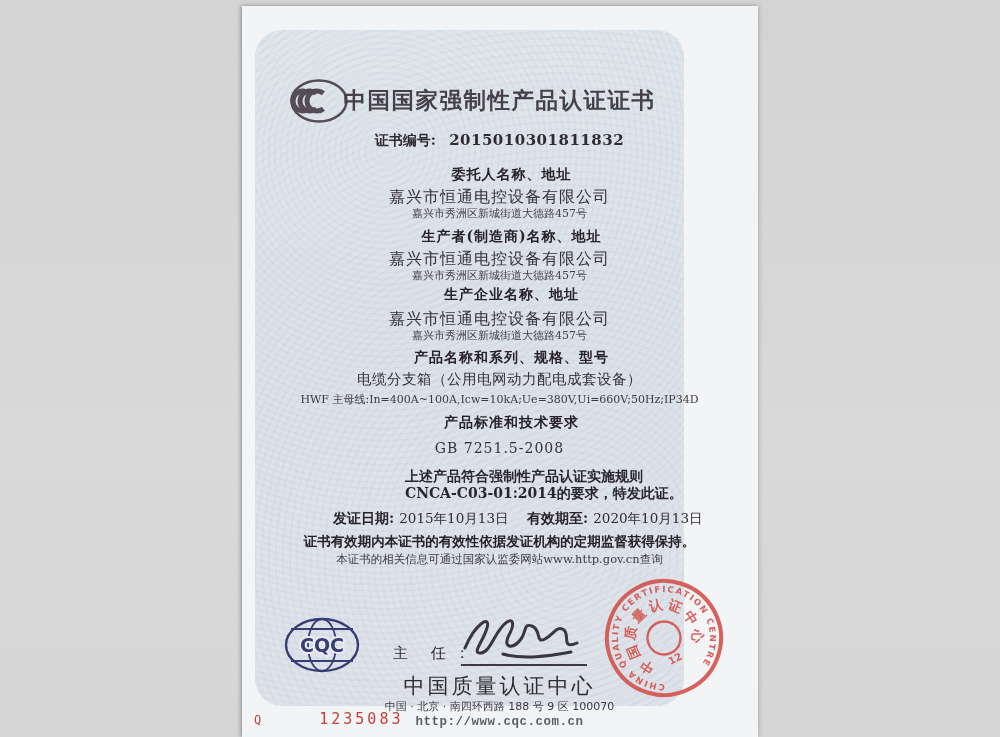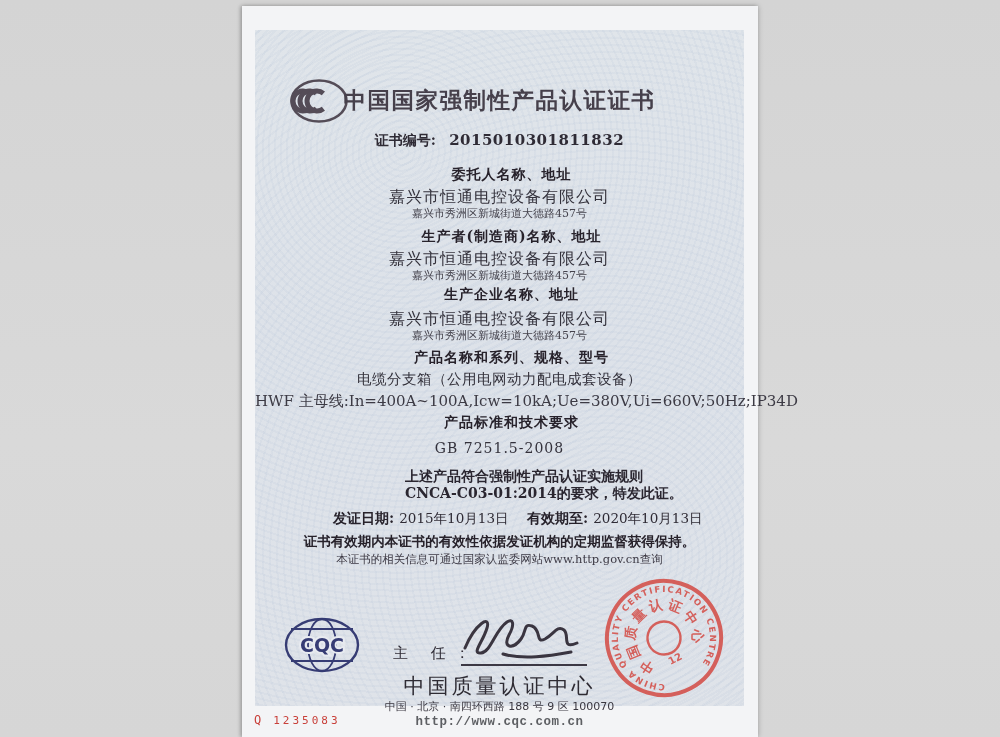--- a/index.html
+++ b/index.html
@@ -9,53 +9,54 @@
     font-family:"DejaVu Serif","Liberation Serif",serif;
     position:relative;overflow:hidden;
   }
   .stage{position:absolute;inset:0;background:linear-gradient(180deg,#d4d4d4 0%,#d9d9d9 60%,#d6d6d6 100%);}
   .page{
     position:absolute;left:242px;top:6px;width:516px;height:731px;
     background:#f3f4f6;
     box-shadow:0 0 5px rgba(0,0,0,.28), -2px 0 3px rgba(0,0,0,.12);
   }
   .inner{
-    position:absolute;left:13px;top:24px;width:489px;height:676px;
+    position:absolute;left:13px;top:24px;width:429px;height:676px;
     background:
       repeating-radial-gradient(circle at 30% 18%, rgba(110,140,185,.055) 0 2px, rgba(0,0,0,0) 2px 6px),
       repeating-radial-gradient(circle at 72% 78%, rgba(110,140,185,.05) 0 2px, rgba(0,0,0,0) 2px 7px),
       linear-gradient(180deg,#e0e5ea 0%,#dde2e9 45%,#dfe3e9 100%);
+    border-radius: 27px;
   }
   .line{position:absolute;left:0;width:489px;text-align:center;color:#2f2b35;white-space:nowrap;}
   .title{font-size:22.5px;font-weight:700;letter-spacing:1.5px;color:#46404b;}
   .certno-label{font-size:14px;font-weight:700;}
   .certno-num{font-size:15px;font-weight:700;letter-spacing:.5px;margin-left:8px;}
   .h{font-size:14px;font-weight:700;color:#27222b;letter-spacing:1px;padding-left:12px;}
   .co{font-size:16px;color:#34323c;letter-spacing:1px;}
   .ad{font-size:11px;color:#45434d;}
   .spec{font-size:14.5px;color:#33313b;letter-spacing:.5px;}
-  .hwf{font-size:15px;color:#3c3a44;}
+  .hwf{font-size:11px;color:#3c3a44;}
   .gb{font-size:14px;letter-spacing:1px;color:#33313b;}
   .decl{position:absolute;left:150px;top:438px;text-align:left;font-size:14px;font-weight:700;
         color:#2a2630;line-height:17px;white-space:nowrap;}
   .datelab{font-weight:700;font-size:14px;color:#27222b;}
   .dateval{font-size:13.5px;color:#2f2b35;}
   .note-bold{font-size:13.5px;font-weight:700;color:#27222b;}
   .note-small{font-size:11.5px;color:#3c3944;}
   .director{position:absolute;left:138px;top:614px;font-size:15px;letter-spacing:9px;
             color:#2f2b35;font-family:"DejaVu Sans","Liberation Sans",sans-serif;white-space:nowrap;}
   .sigline{position:absolute;left:206px;top:634px;width:126px;border-bottom:2px solid #3c3844;}
   .orgname{font-size:21px;letter-spacing:3px;color:#2e2b33;font-family:"DejaVu Sans","Liberation Sans",sans-serif;}
   .orgaddr{font-size:11px;color:#3a3740;font-family:"DejaVu Sans","Liberation Sans",sans-serif;}
   .orgurl{font-size:12.5px;font-weight:700;color:#5d5f63;letter-spacing:.5px;
           font-family:Liberation Mono, monospace;}
   .serial{position:absolute;left:12px;top:703px;color:#c8403a;
           font-family:"DejaVu Sans Mono","Liberation Mono",monospace;white-space:nowrap;}
   .serial .q{font-size:12px;margin-right:12px;}
-  .serial .n{font-size:11px;letter-spacing:3px;}
+  .serial .n{font-size:15px;letter-spacing:3px;margin-left:46px;}
   svg{position:absolute;overflow:visible;}
   .stamp{opacity:.9;}
 </style>
 </head>
 <body>
 
 <div class="stage">
   <div class="page">
     <div class="inner">
 

